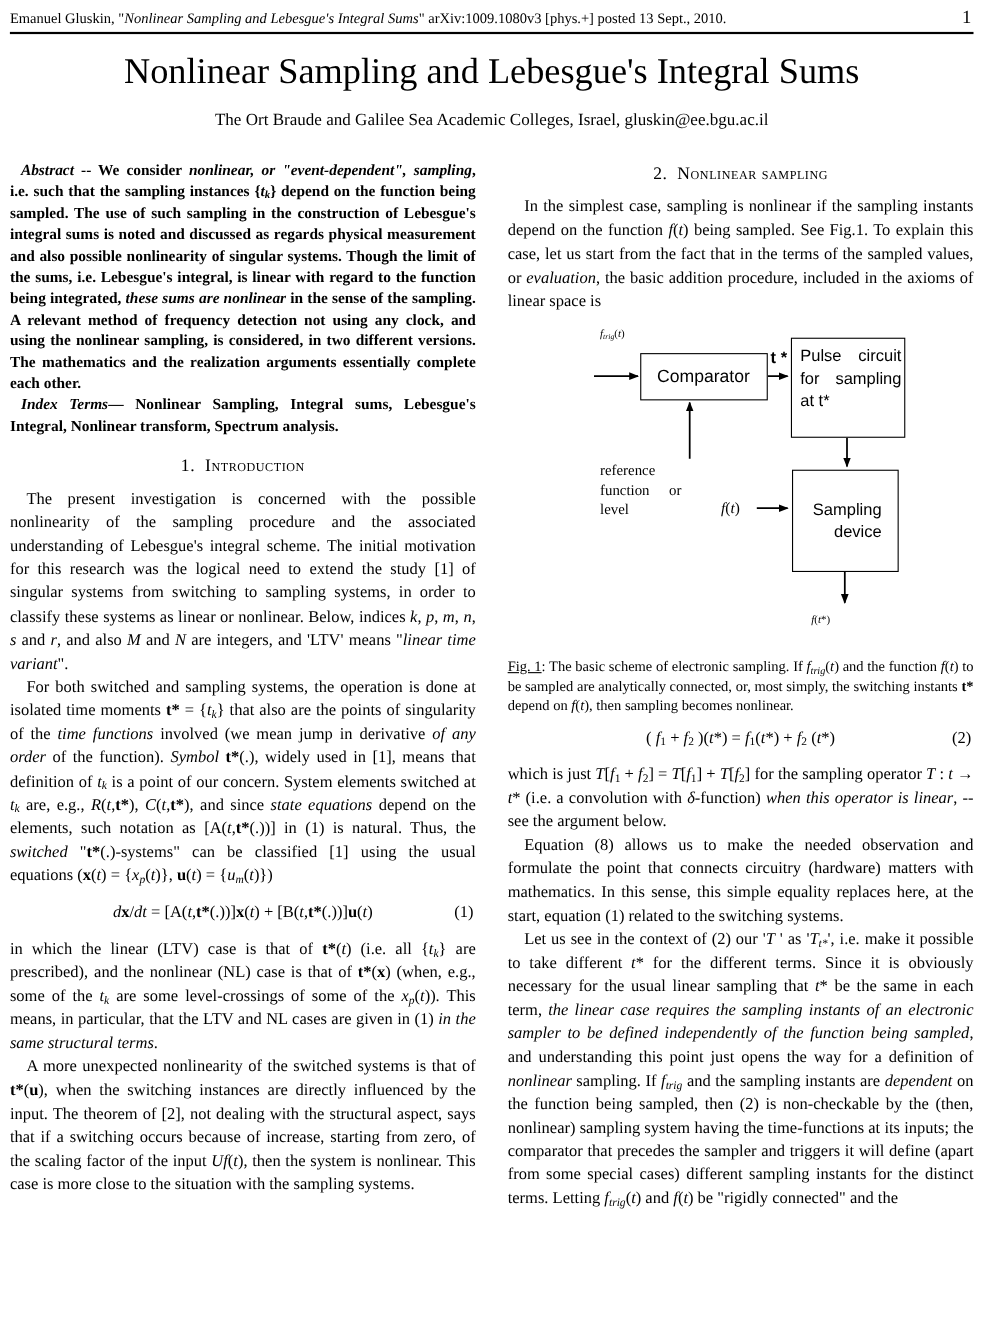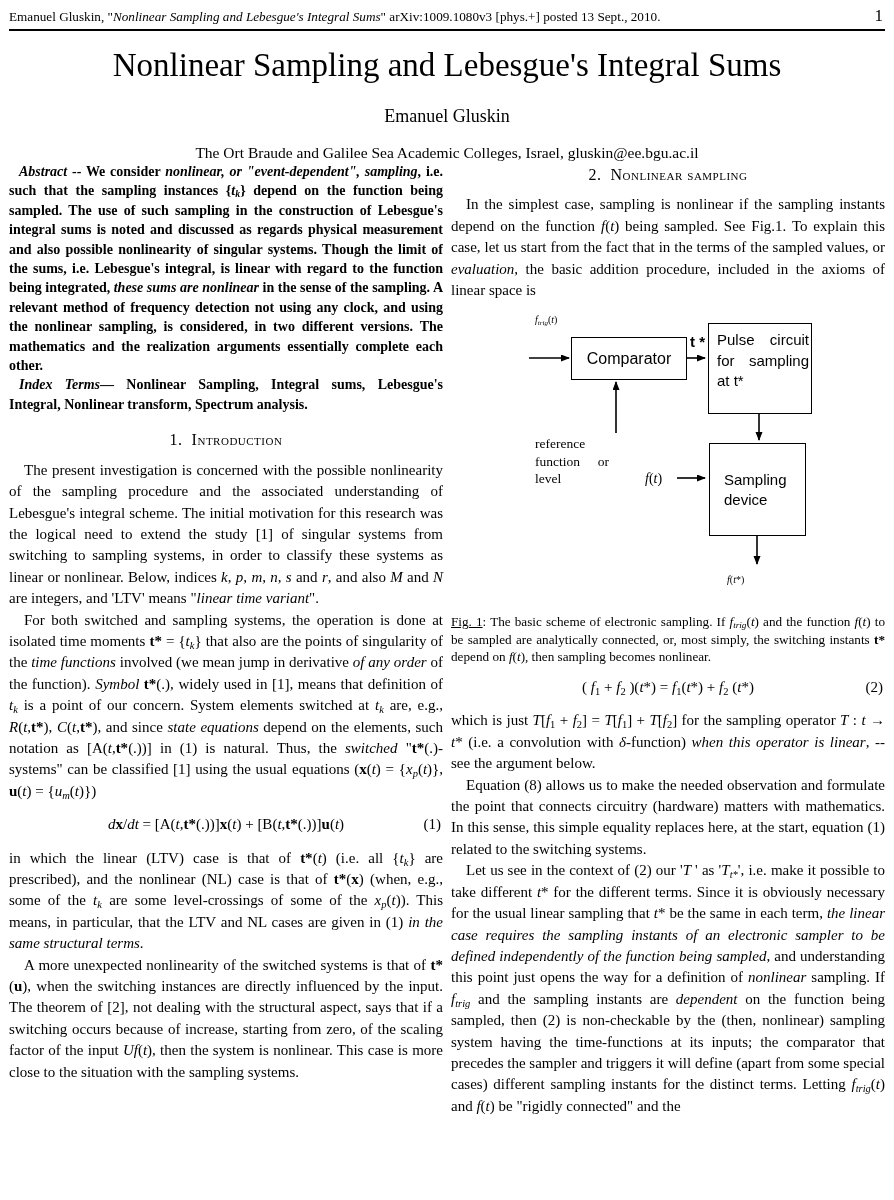--- a/index.html
+++ b/index.html
@@ -15,21 +15,21 @@
   sub{font-size:70%;line-height:0;vertical-align:-0.25em;}
 
   .runhead{display:flex;justify-content:space-between;align-items:baseline;font-size:13.2px;}
   .pageno{font-size:17px;padding-right:2px;}
   .rule{border-bottom:2px solid #000;margin-top:3px;}
 
   .title{font-weight:normal;text-align:center;font-size:33px;margin:16px 0 0 0;}
   .author{text-align:center;font-size:18px;margin-top:22px;}
   .affil{text-align:center;font-size:15.5px;margin-top:17px;}
 
-  .cols{display:flex;gap:8px;}
+  .cols{display:flex;gap:29px;margin-top:27px;}
   .col{flex:1;min-width:0;font-size:15px;line-height:21.4px;text-align:justify;}
 
   p.body{margin:0;text-indent:15px;}
   p.noind{text-indent:0;}
   p.abstract{margin:0;text-indent:10px;font-size:14px;line-height:19.4px;}
 
   .sechead{font-weight:normal;font-variant:small-caps;text-align:center;
            font-size:16px;margin:15px 0 9px 0;letter-spacing:0.5px;}
   .sechead.first{margin-top:2px;}
 
@@ -39,21 +39,21 @@
   .figure{position:relative;height:288px;margin:10px 0 4px 0;
           font-family:"Liberation Sans", sans-serif;}
   .fig-arrows{position:absolute;left:0;top:0;}
   .fig-box{position:absolute;border:1.2px solid #000;background:#fff;box-sizing:border-box;}
   .box-comparator{left:120px;top:26px;width:116px;height:43px;font-size:16px;
                   display:flex;align-items:center;justify-content:center;}
   .box-pulse{left:257px;top:12px;width:104px;height:91px;font-size:15px;
              padding:6px 2px 0 8px;line-height:1.35;}
   .box-sampling{left:258px;top:132px;width:97px;height:93px;font-size:15px;
                 display:flex;align-items:center;justify-content:center;
-                text-align:left;line-height:1.35;padding:0 14px;}
+                text-align:right;line-height:1.35;padding:0 14px;}
   .fig-label{position:absolute;font-family:"Liberation Serif", serif;}
   .lbl-ftrig{left:84px;top:-2px;font-size:10px;}
   .lbl-tstar{left:239px;top:20px;font-size:15px;font-weight:bold;
              font-family:"Liberation Sans", sans-serif;}
   .lbl-ref{left:84px;top:124px;width:74px;font-size:13.5px;line-height:1.28;}
   .lbl-ft{left:194px;top:157px;font-size:14px;}
   .lbl-ftstar{left:276px;top:258px;font-size:10px;}
 
   .caption{margin:14px 0 0 0;font-size:13.2px;line-height:17.2px;text-align:justify;}
 </style>
@@ -62,21 +62,20 @@
 
 <div class="page">
 
   <div class="runhead">
     <span><span>Emanuel Gluskin, "</span><span class="it">Nonlinear Sampling and Lebesgue's Integral Sums</span><span>" arXiv:1009.1080v3 [phys.+] posted 13 Sept., 2010.</span></span>
     <span class="pageno">1</span>
   </div>
   <div class="rule"></div>
 
   <h1 class="title">Nonlinear Sampling and Lebesgue's Integral Sums</h1>
-  <div class="author">Emanuel Gluskin</div>
   <div class="affil">The Ort Braude and Galilee Sea Academic Colleges, Israel, gluskin@ee.bgu.ac.il</div>
 
   <div class="cols">
 
     <div class="col">
       <p class="abstract"><span class="it bd">Abstract</span><span class="bd"> -- We consider </span><span class="it bd">nonlinear, or "event-dependent", sampling</span><span class="bd">, i.e. such that the sampling instances {</span><span class="it bd">t</span><sub class="it bd">k</sub><span class="bd">} depend on the function being sampled.  The use of such sampling in the construction of Lebesgue's integral sums is noted and discussed as regards physical measurement and also possible nonlinearity of singular systems.  Though the limit of the sums, i.e. Lebesgue's integral, is linear with regard to the function being integrated, </span><span class="it bd">these sums are nonlinear</span><span class="bd"> in the sense of the sampling.  A relevant method of frequency detection not using any clock, and using the nonlinear sampling, is considered, in two different versions.  The mathematics and the realization arguments essentially complete each other.</span></p>
       <p class="abstract"><span class="it bd">Index Terms</span><span class="bd">— Nonlinear Sampling, Integral sums, Lebesgue's Integral, Nonlinear transform, Spectrum analysis.</span></p>
       <h2 class="sechead">1.&nbsp; Introduction</h2>
       <p class="body"><span>The present investigation is concerned with the possible nonlinearity of the sampling procedure and the associated understanding of Lebesgue's integral scheme.  The initial motivation for this research was the logical need to extend the study [1] of singular systems from switching to sampling systems, in order to classify these systems as linear or nonlinear.  Below, indices </span><span class="it">k</span><span>, </span><span class="it">p</span><span>, </span><span class="it">m</span><span>, </span><span class="it">n</span><span>, </span><span class="it">s</span><span> and </span><span class="it">r</span><span>, and also </span><span class="it">M</span><span> and </span><span class="it">N</span><span> are integers, and 'LTV' means "</span><span class="it">linear time variant</span><span>".</span></p>
       <p class="body"><span>For both switched and sampling systems, the operation is done at isolated time moments </span><span class="bd">t*</span><span> = {</span><span class="it">t</span><sub class="it">k</sub><span>} that also are the points of singularity of the </span><span class="it">time functions</span><span> involved (we mean jump in derivative </span><span class="it">of any order</span><span> of the function).  </span><span class="it">Symbol</span><span> </span><span class="bd">t*</span><span>(.), widely used in [1], means that definition of </span><span class="it">t</span><sub class="it">k</sub><span> is a point of our concern.  System elements switched at </span><span class="it">t</span><sub class="it">k</sub><span> are, e.g., </span><span class="it">R</span><span>(</span><span class="it">t</span><span>,</span><span class="bd">t*</span><span>), </span><span class="it">C</span><span>(</span><span class="it">t</span><span>,</span><span class="bd">t*</span><span>), and since </span><span class="it">state equations</span><span> depend on the elements, such notation as [A(</span><span class="it">t</span><span>,</span><span class="bd">t*</span><span>(.))] in (1) is natural.  Thus, the </span><span class="it">switched</span><span> "</span><span class="bd">t*</span><span>(.)-systems" can be classified [1] using the usual equations (</span><span class="bd">x</span><span>(</span><span class="it">t</span><span>) = {</span><span class="it">x</span><sub class="it">p</sub><span>(</span><span class="it">t</span><span>)},  </span><span class="bd">u</span><span>(</span><span class="it">t</span><span>) = {</span><span class="it">u</span><sub class="it">m</sub><span>(</span><span class="it">t</span><span>)})</span></p>

